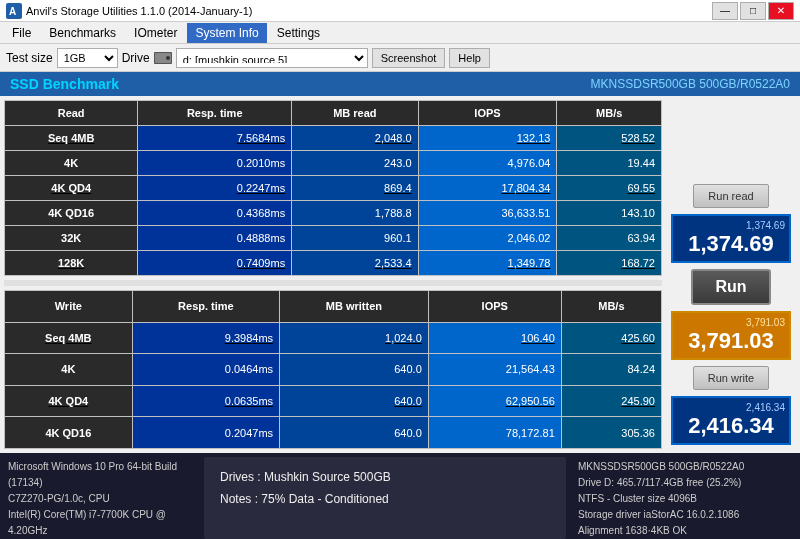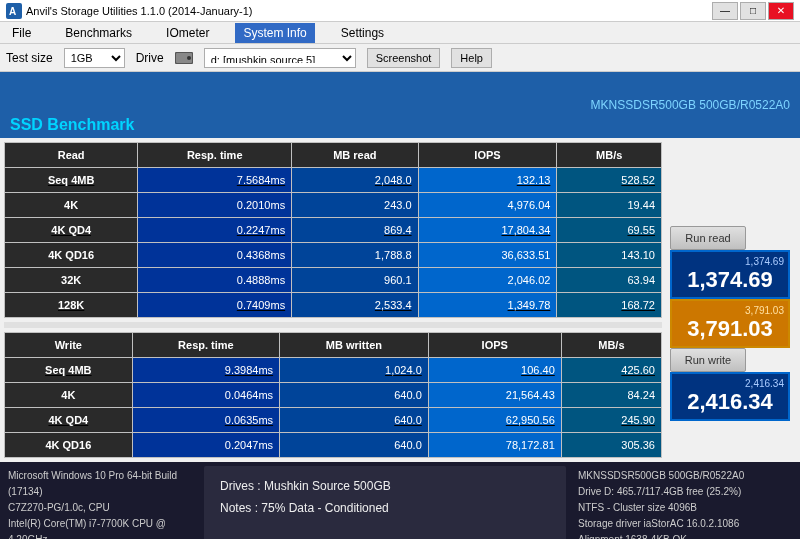--- a/index.html
+++ b/index.html
@@ -28,76 +28,76 @@
     }
 
     
     .menu-bar {
       background: #f0f0f0;
       height: 22px;
       display: flex;
       align-items: center;
       padding: 0 4px;
       border-bottom: 1px solid #ccc;
-      gap: 18px;
+      gap: 2px;
     }
     .menu-item {
       padding: 2px 8px;
       font-size: 12px;
       cursor: pointer;
       height: 20px;
       display: flex; align-items: center;
     }
 
     
     .toolbar {
       background: #f0f0f0;
       height: 28px;
       display: flex;
       align-items: center;
       padding: 0 6px;
       border-bottom: 1px solid #ccc;
-      gap: 11px;
+      gap: 4px;
       font-size: 12px;
     }
     .toolbar-label { font-size: 12px; }
     .toolbar-dropdown {
       height: 20px;
       border: 1px solid #adadad;
       background: white;
       font-size: 11px;
       padding: 0 2px;
     }
     .toolbar-drive-select {
       height: 20px;
       border: 1px solid #adadad;
       background: white;
       font-size: 11px;
       padding: 4px 2px;
-      width: 152px;
+      width: 192px;
     }
     .toolbar-btn {
       height: 20px;
       padding: 0 8px;
       background: #e1e1e1;
       border: 1px solid #adadad;
       font-size: 11px;
       cursor: pointer;
     }
 
     
     .benchmark-header {
       background: #1e5fa8;
       color: white;
       padding: 4px 10px;
       display: flex;
       justify-content: space-between;
       align-items: center;
     }
-    .benchmark-title { font-size: 16px; font-weight: bold; color: #00d4ff; margin-top: 40px; }
+    .benchmark-title { font-size: 14px; font-weight: bold; color: #00d4ff; }
     .benchmark-model { font-size: 12px; color: #7dd4ff; }
 
     
     .benchmark-area {
       display: flex;
       flex: 1;
       padding: 4px;
       gap: 4px;
     }
 
@@ -133,22 +133,23 @@
     .bench-table .resp-time-w { background: #003399; color: white; }
     .bench-table .mb-written { background: #004499; color: white; }
     .bench-table .iops-w { background: #0066cc; color: white; margin-left: 45px; }
     .bench-table .mbs-w { background: #005580; color: white; }
 
     
     .score-panel {
       width: 130px;
       display: flex;
       flex-direction: column;
-      gap: 0;
+      gap: 6px;
       padding: 4px;
+      align-items: center;
     }
 
     .score-box {
       width: 120px;
       border: 2px solid #0066cc;
       background: #003380;
       color: white;
       text-align: center;
       padding: 4px;
       position: relative;
@@ -388,20 +389,21 @@
 
   <div class="score-panel">
 
     <button class="run-read-btn" style="margin-top:80px;">Run read</button>
 
     <div class="score-box">
       <div class="small-score">1,374.69</div>
       <div class="big-score">1,374.69</div>
     </div>
 
+    <button class="run-btn">Run</button>
 
     <div class="score-box score-box-orange">
       <div class="small-score">3,791.03</div>
       <div class="big-score">3,791.03</div>
     </div>
 
     <button class="run-write-btn">Run write</button>
 
     <div class="score-box">
       <div class="small-score">2,416.34</div>

